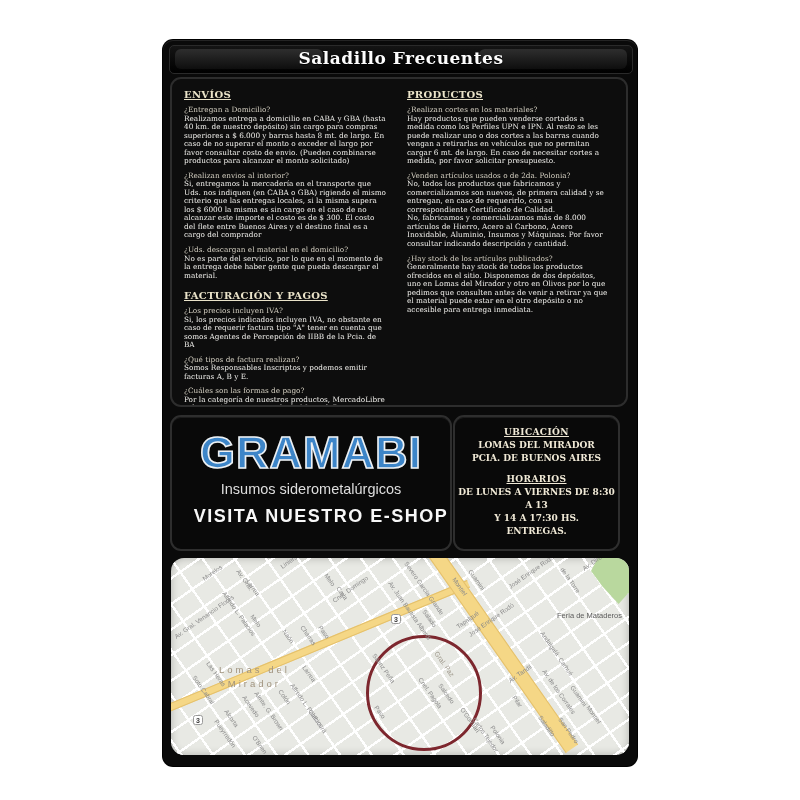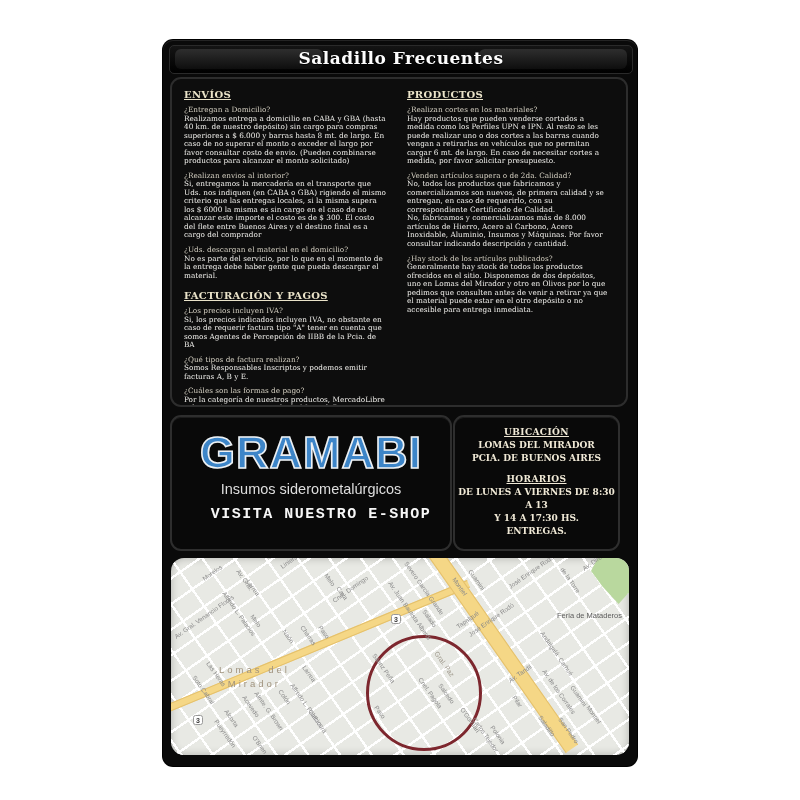--- a/index.html
+++ b/index.html
@@ -29,21 +29,21 @@
   .faq-col p.a{color:#f1f0ec;}
   
   .logo-row{position:absolute;left:7px;top:375px;width:458px;height:136px;display:flex;gap:1px;}
   .panel-box{background:#090909;border:2px solid #2e2e2e;border-radius:11px;box-sizing:border-box;
              box-shadow:inset 0 1px 0 #1c1c1c;}
   .logo-box{width:282px;height:136px;text-align:center;padding-top:13px;}
   .brand{font-family:"Liberation Sans",sans-serif;font-weight:bold;font-size:45px;line-height:1;
          letter-spacing:1px;color:#3d85c8;-webkit-text-stroke:1.6px #edf1f4;
          text-shadow:0 0 1px #cfd9e2;}
   .tagline{font-family:"Liberation Sans",sans-serif;color:#dedede;font-size:14.5px;margin-top:6px;}
-  .cta{font-family:Liberation Mono, monospace;color:#f7f7f7;font-weight:bold;font-size:15px;
+  .cta{font-family:Liberation Sans, sans-serif;color:#f7f7f7;font-weight:bold;font-size:18px;
        letter-spacing:1.5px;margin-top:9px;margin-left:20px;}
   .info-box{width:167px;height:136px;color:#f0e9d6;font-weight:bold;font-size:9px;
             text-align:center;line-height:1.45;padding-top:9px;}
   .info-h{text-decoration:underline;letter-spacing:.4px;}
   .info-gap{height:8px;}
   
   .map-panel{position:absolute;left:8px;top:518px;width:458px;height:197px;border-radius:13px;
              overflow:hidden;background:#e8e9e4;box-shadow:inset 0 0 8px rgba(0,0,0,.25);}
   .map-grid{position:absolute;left:-45%;top:-70%;width:200%;height:250%;
             transform:rotate(-35deg);
@@ -99,21 +99,21 @@
           <p class="a">Si, los precios indicados incluyen IVA, no obstante en caso de requerir factura tipo "A" tener en cuenta que somos Agentes de Percepción de IIBB de la Pcia. de BA</p>
           <p class="q">¿Qué tipos de factura realizan?</p>
           <p class="a">Somos Responsables Inscriptos y podemos emitir facturas A, B y E.</p>
           <p class="q">¿Cuáles son las formas de pago?</p>
           <p class="a">Por la categoría de nuestros productos, MercadoLibre solo permite pagos a través de MercadoPago</p>
         </div>
       <div class="faq-col" id="faq-right">
           <div class="faq-h">PRODUCTOS</div>
           <p class="q">¿Realizan cortes en los materiales?</p>
           <p class="a">Hay productos que pueden venderse cortados a medida como los Perfiles UPN e IPN. Al resto se les puede realizar uno o dos cortes a las barras cuando vengan a retirarlas en vehículos que no permitan cargar 6 mt. de largo. En caso de necesitar cortes a medida, por favor solicitar presupuesto.</p>
-          <p class="q">¿Venden artículos supera o de 2da. Calidad?</p>
+          <p class="q">¿Venden artículos usados o de 2da. Polonia?</p>
           <p class="a">No, todos los productos que fabricamos y comercializamos son nuevos, de primera calidad y se entregan, en caso de requerirlo, con su correspondiente Certificado de Calidad.</p>
           <p class="a">No, fabricamos y comercializamos más de 8.000 artículos de Hierro, Acero al Carbono, Acero Inoxidable, Aluminio, Insumos y Máquinas. Por favor consultar indicando descripción y cantidad.</p>
           <p class="q">¿Hay stock de los artículos publicados?</p>
           <p class="a">Generalmente hay stock de todos los productos ofrecidos en el sitio. Disponemos de dos depósitos, uno en Lomas del Mirador y otro en Olivos por lo que pedimos que consulten antes de venir a retirar ya que el material puede estar en el otro depósito o no accesible para entrega inmediata.</p>
         </div>
     </div>
 
     <div class="logo-row">
       <div class="panel-box logo-box">
         <div class="brand" style="color: rgb(61, 133, 200);">GRAMABI</div>

